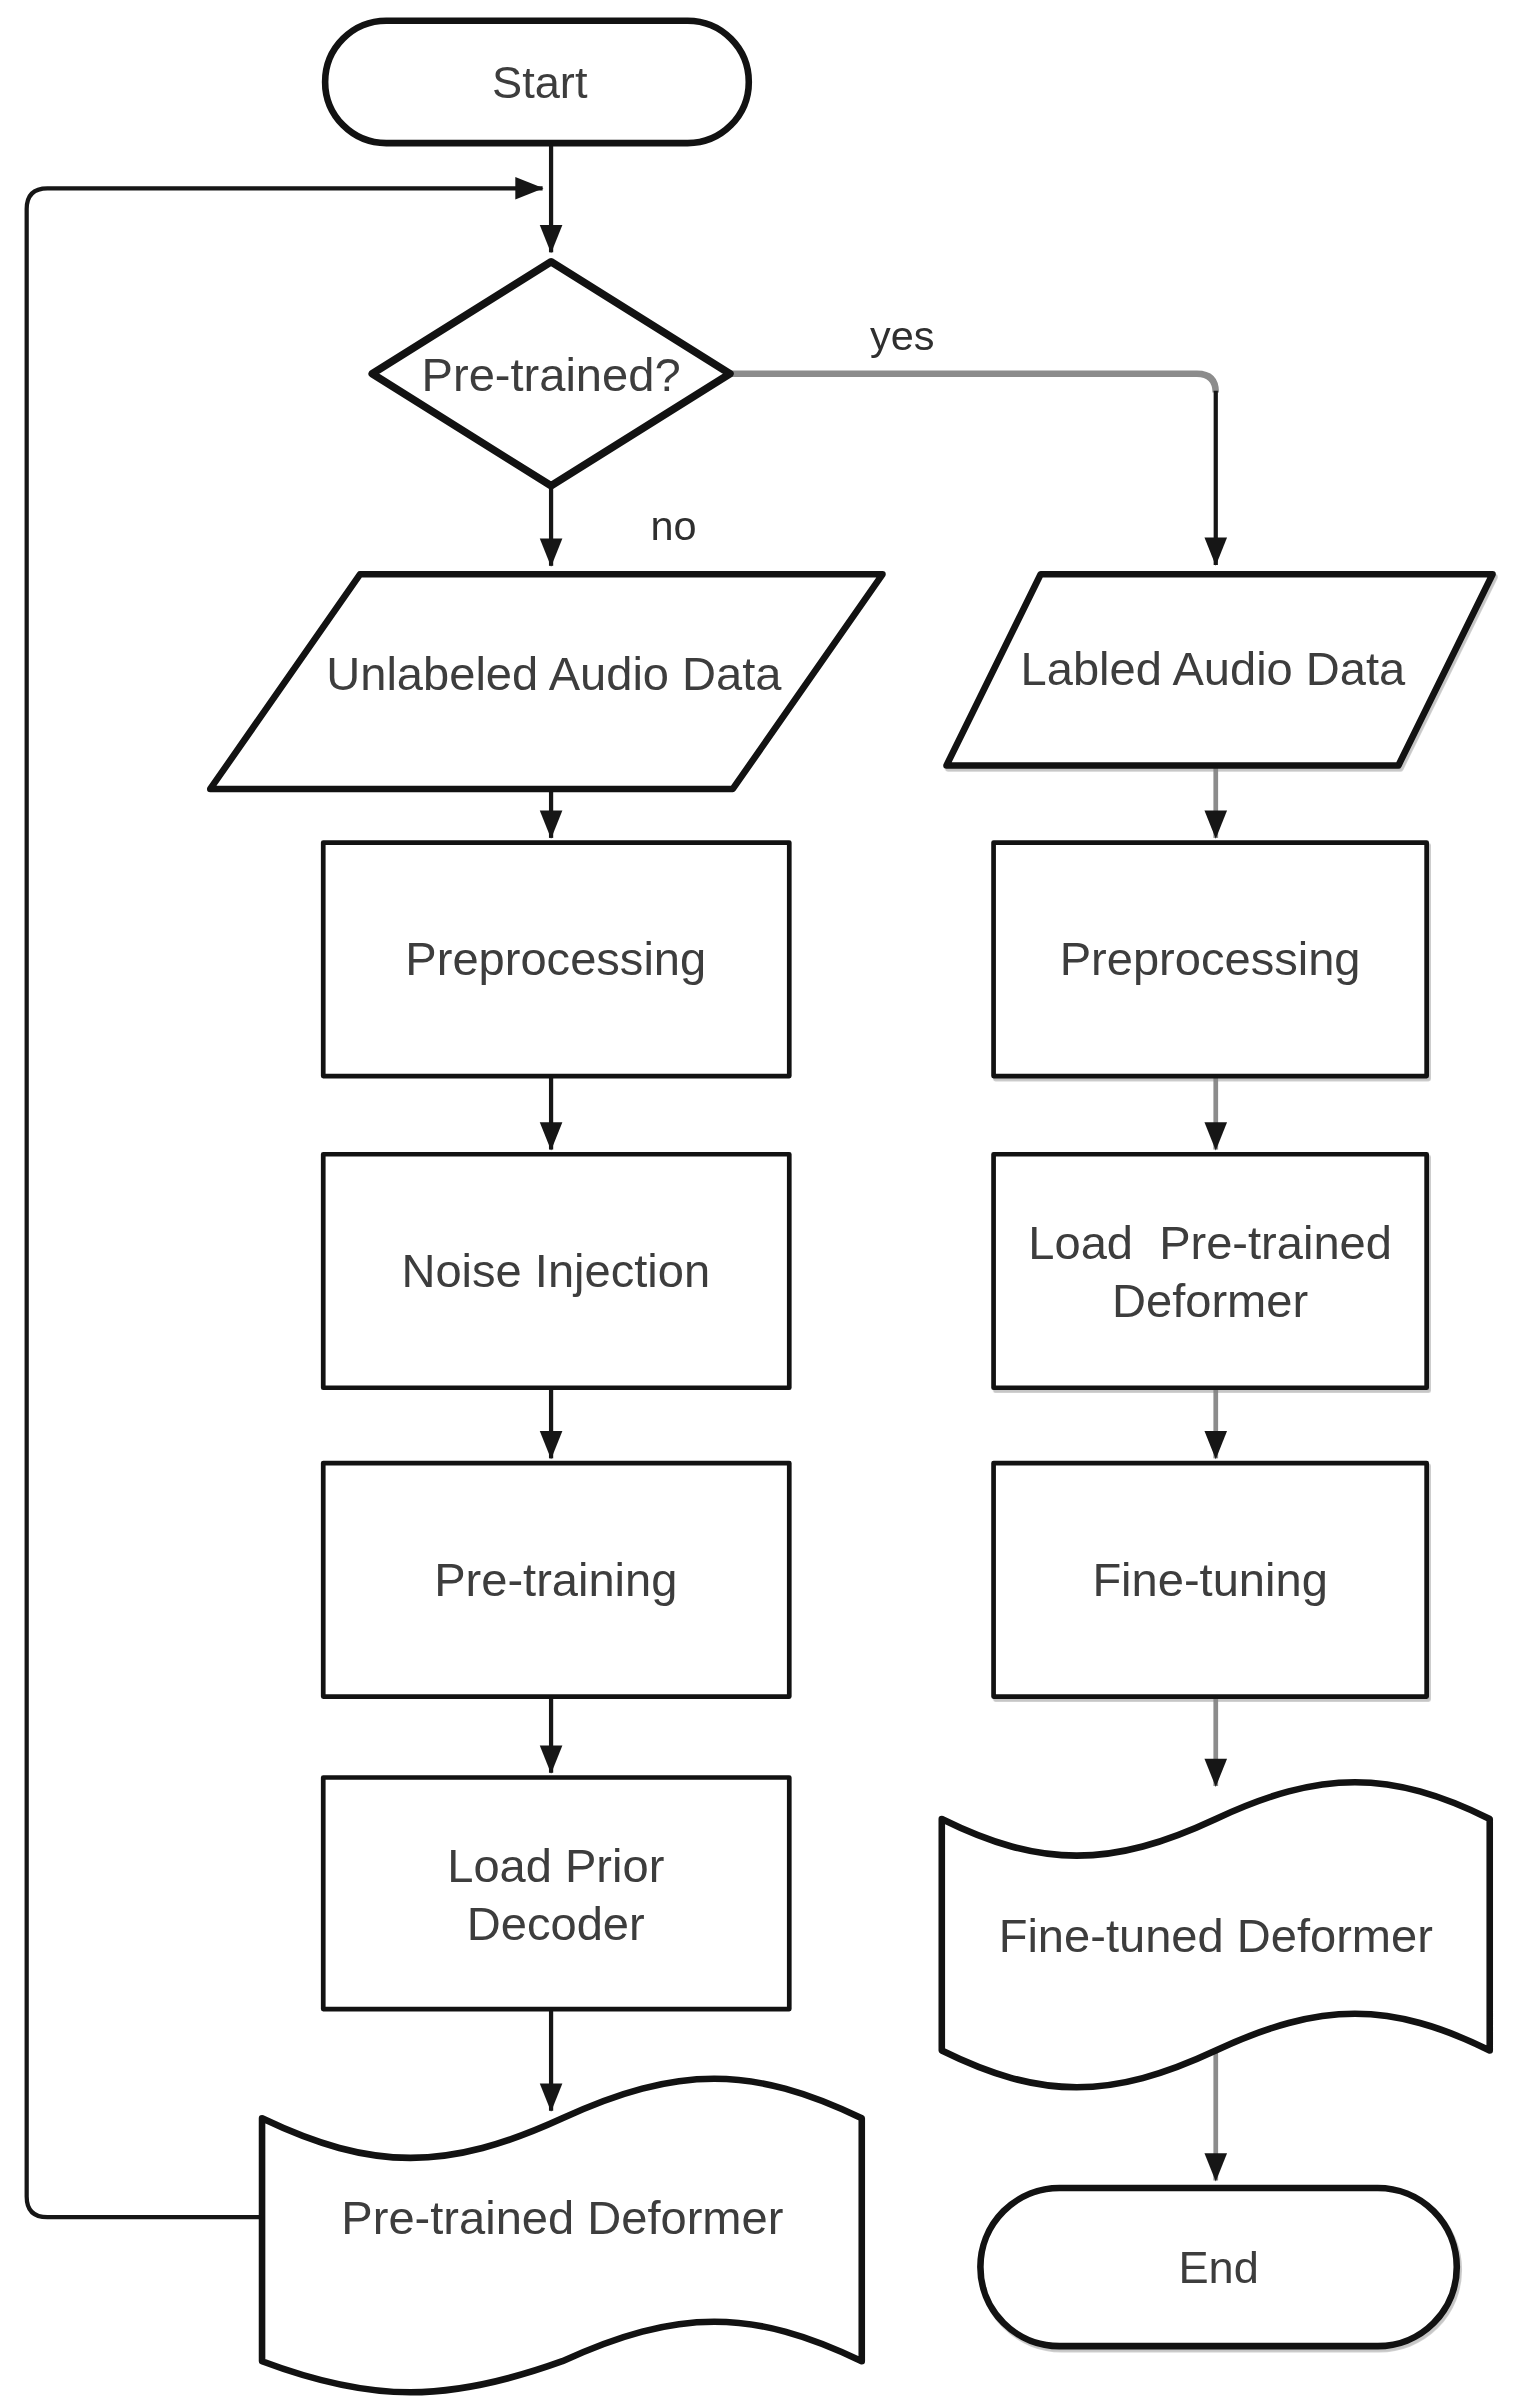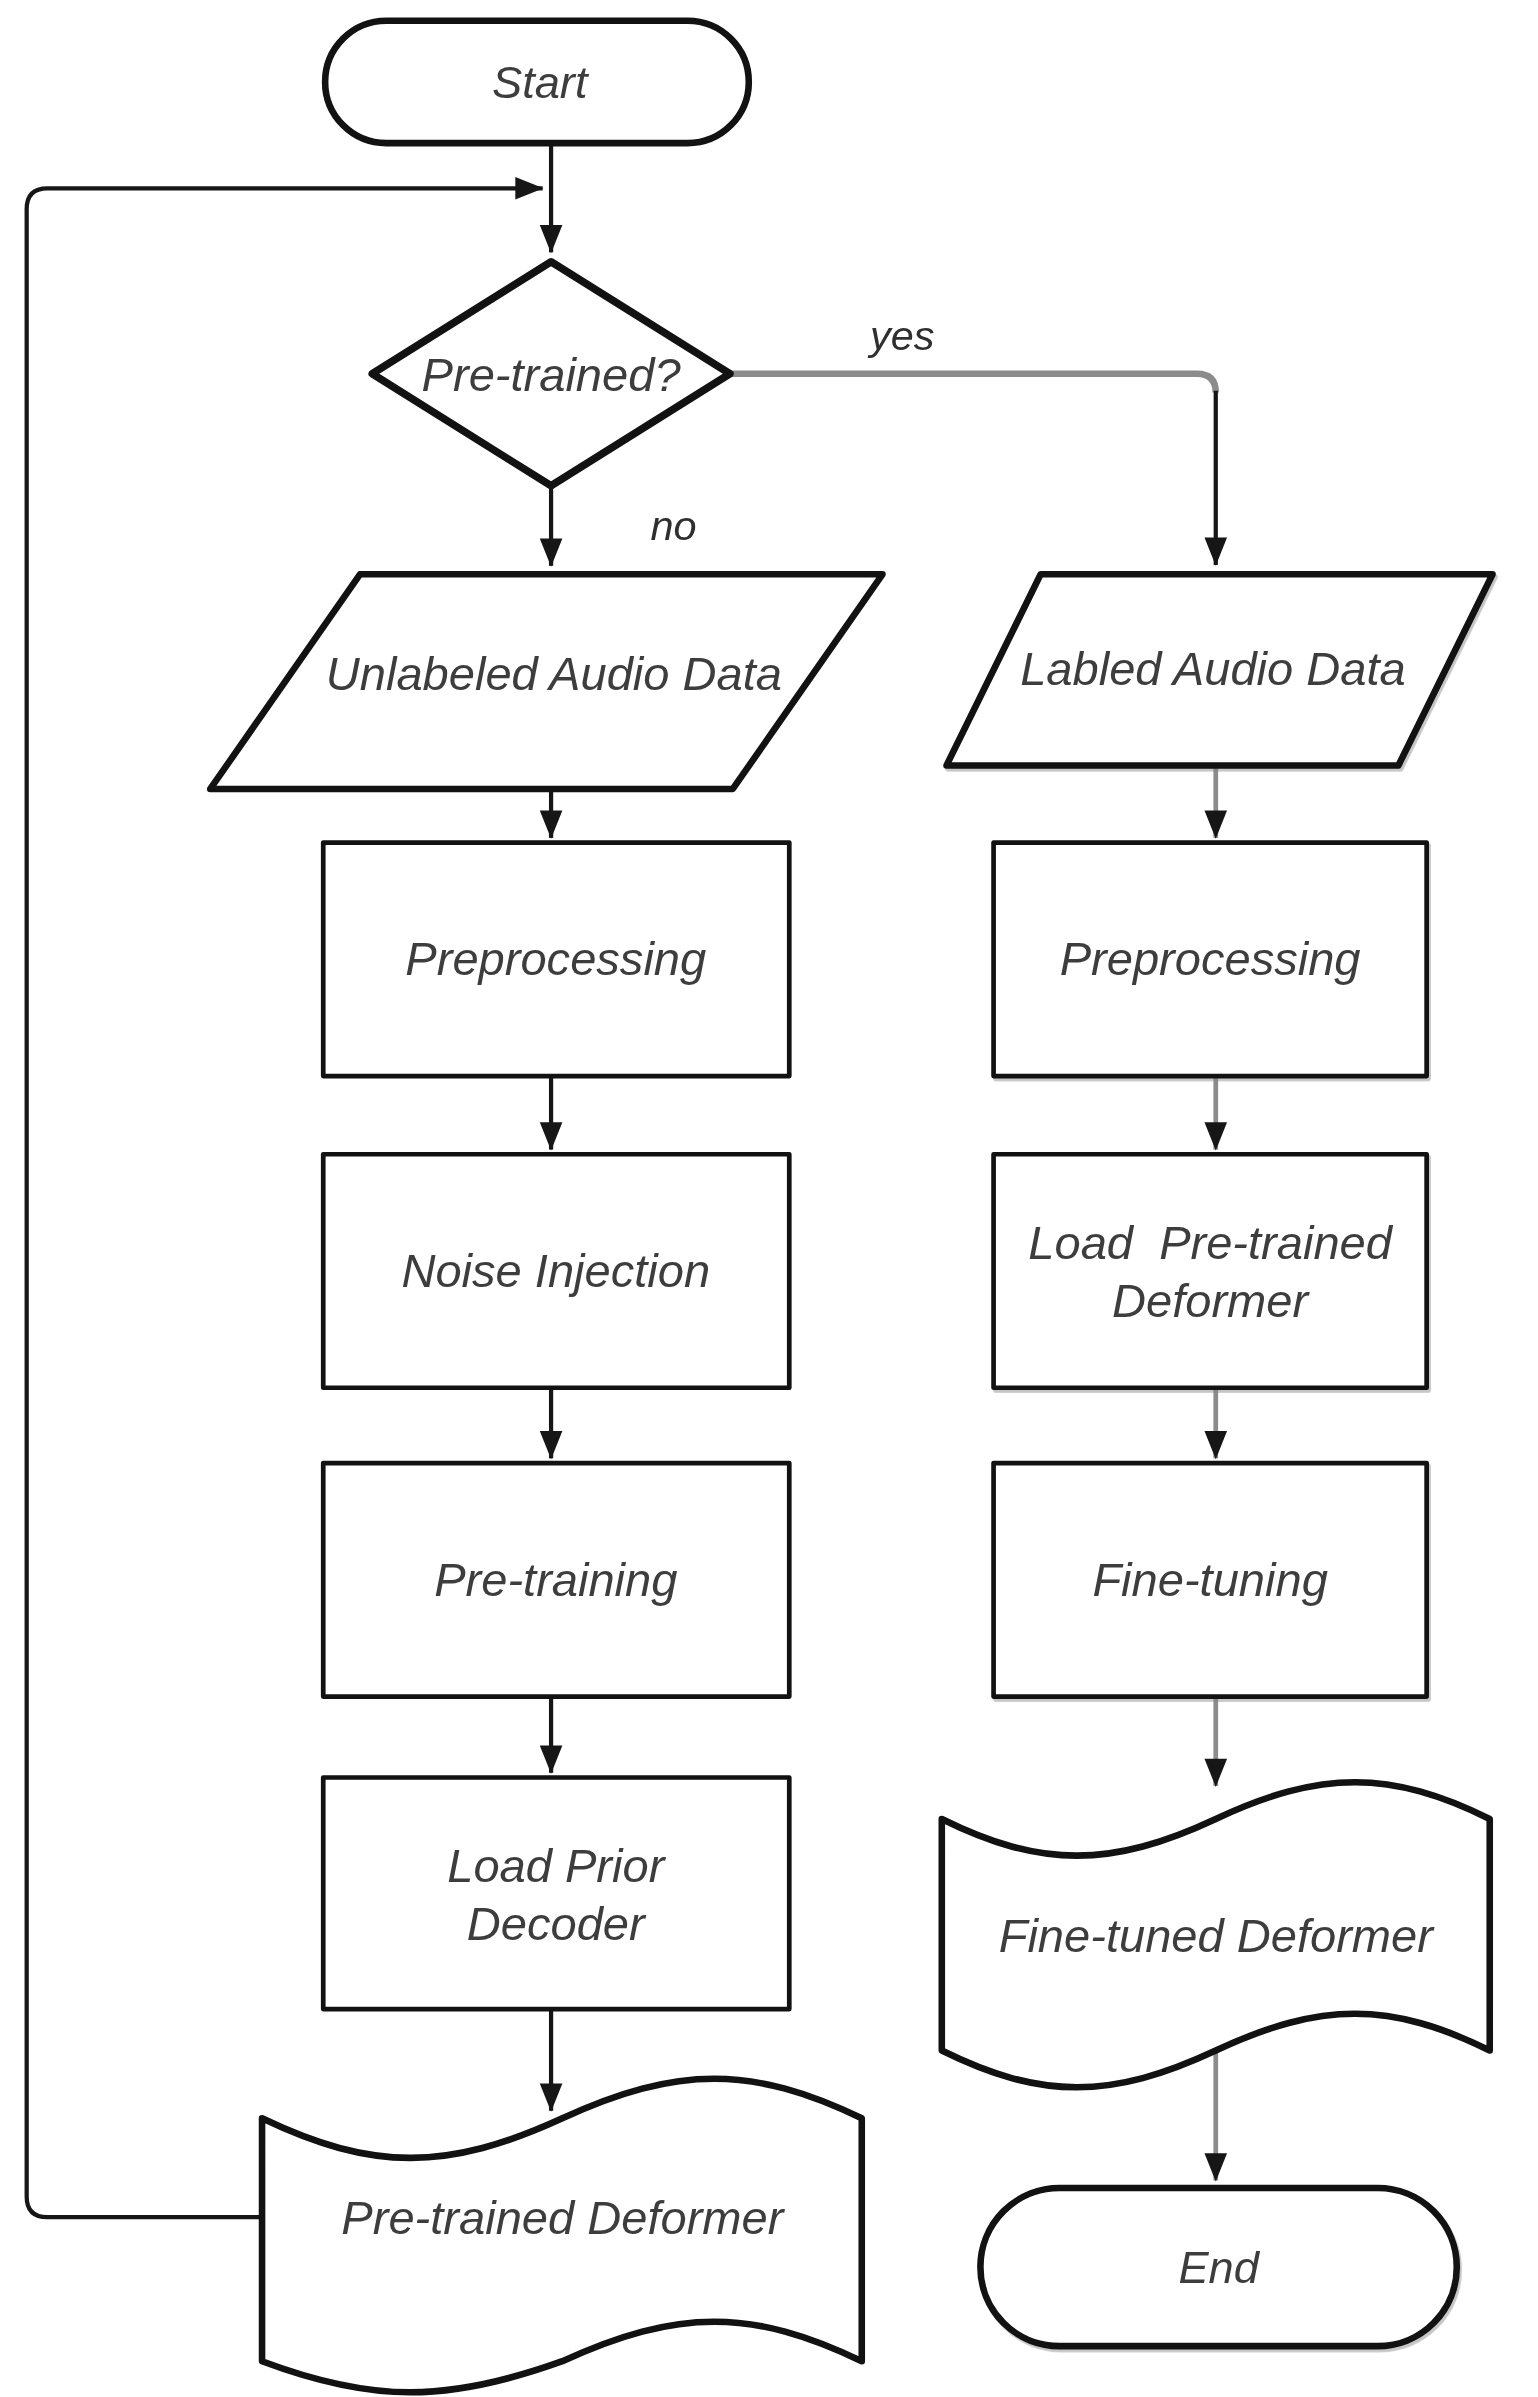--- a/index.html
+++ b/index.html
@@ -6,21 +6,20 @@
     margin: 0;
     padding: 0;
     background: #ffffff;
   }
   .canvas {
     position: relative;
     width: 1539px;
     height: 2397px;
     background: #ffffff;
     font-family: "Liberation Sans", sans-serif;
-    font-style: italic;
   }
   svg { display: block; }
 
   .shape {
     fill: #ffffff;
     stroke: #121212;
     stroke-linejoin: round;
   }
   .terminator { stroke-width: 7; }
   .decision   { stroke-width: 8; }

